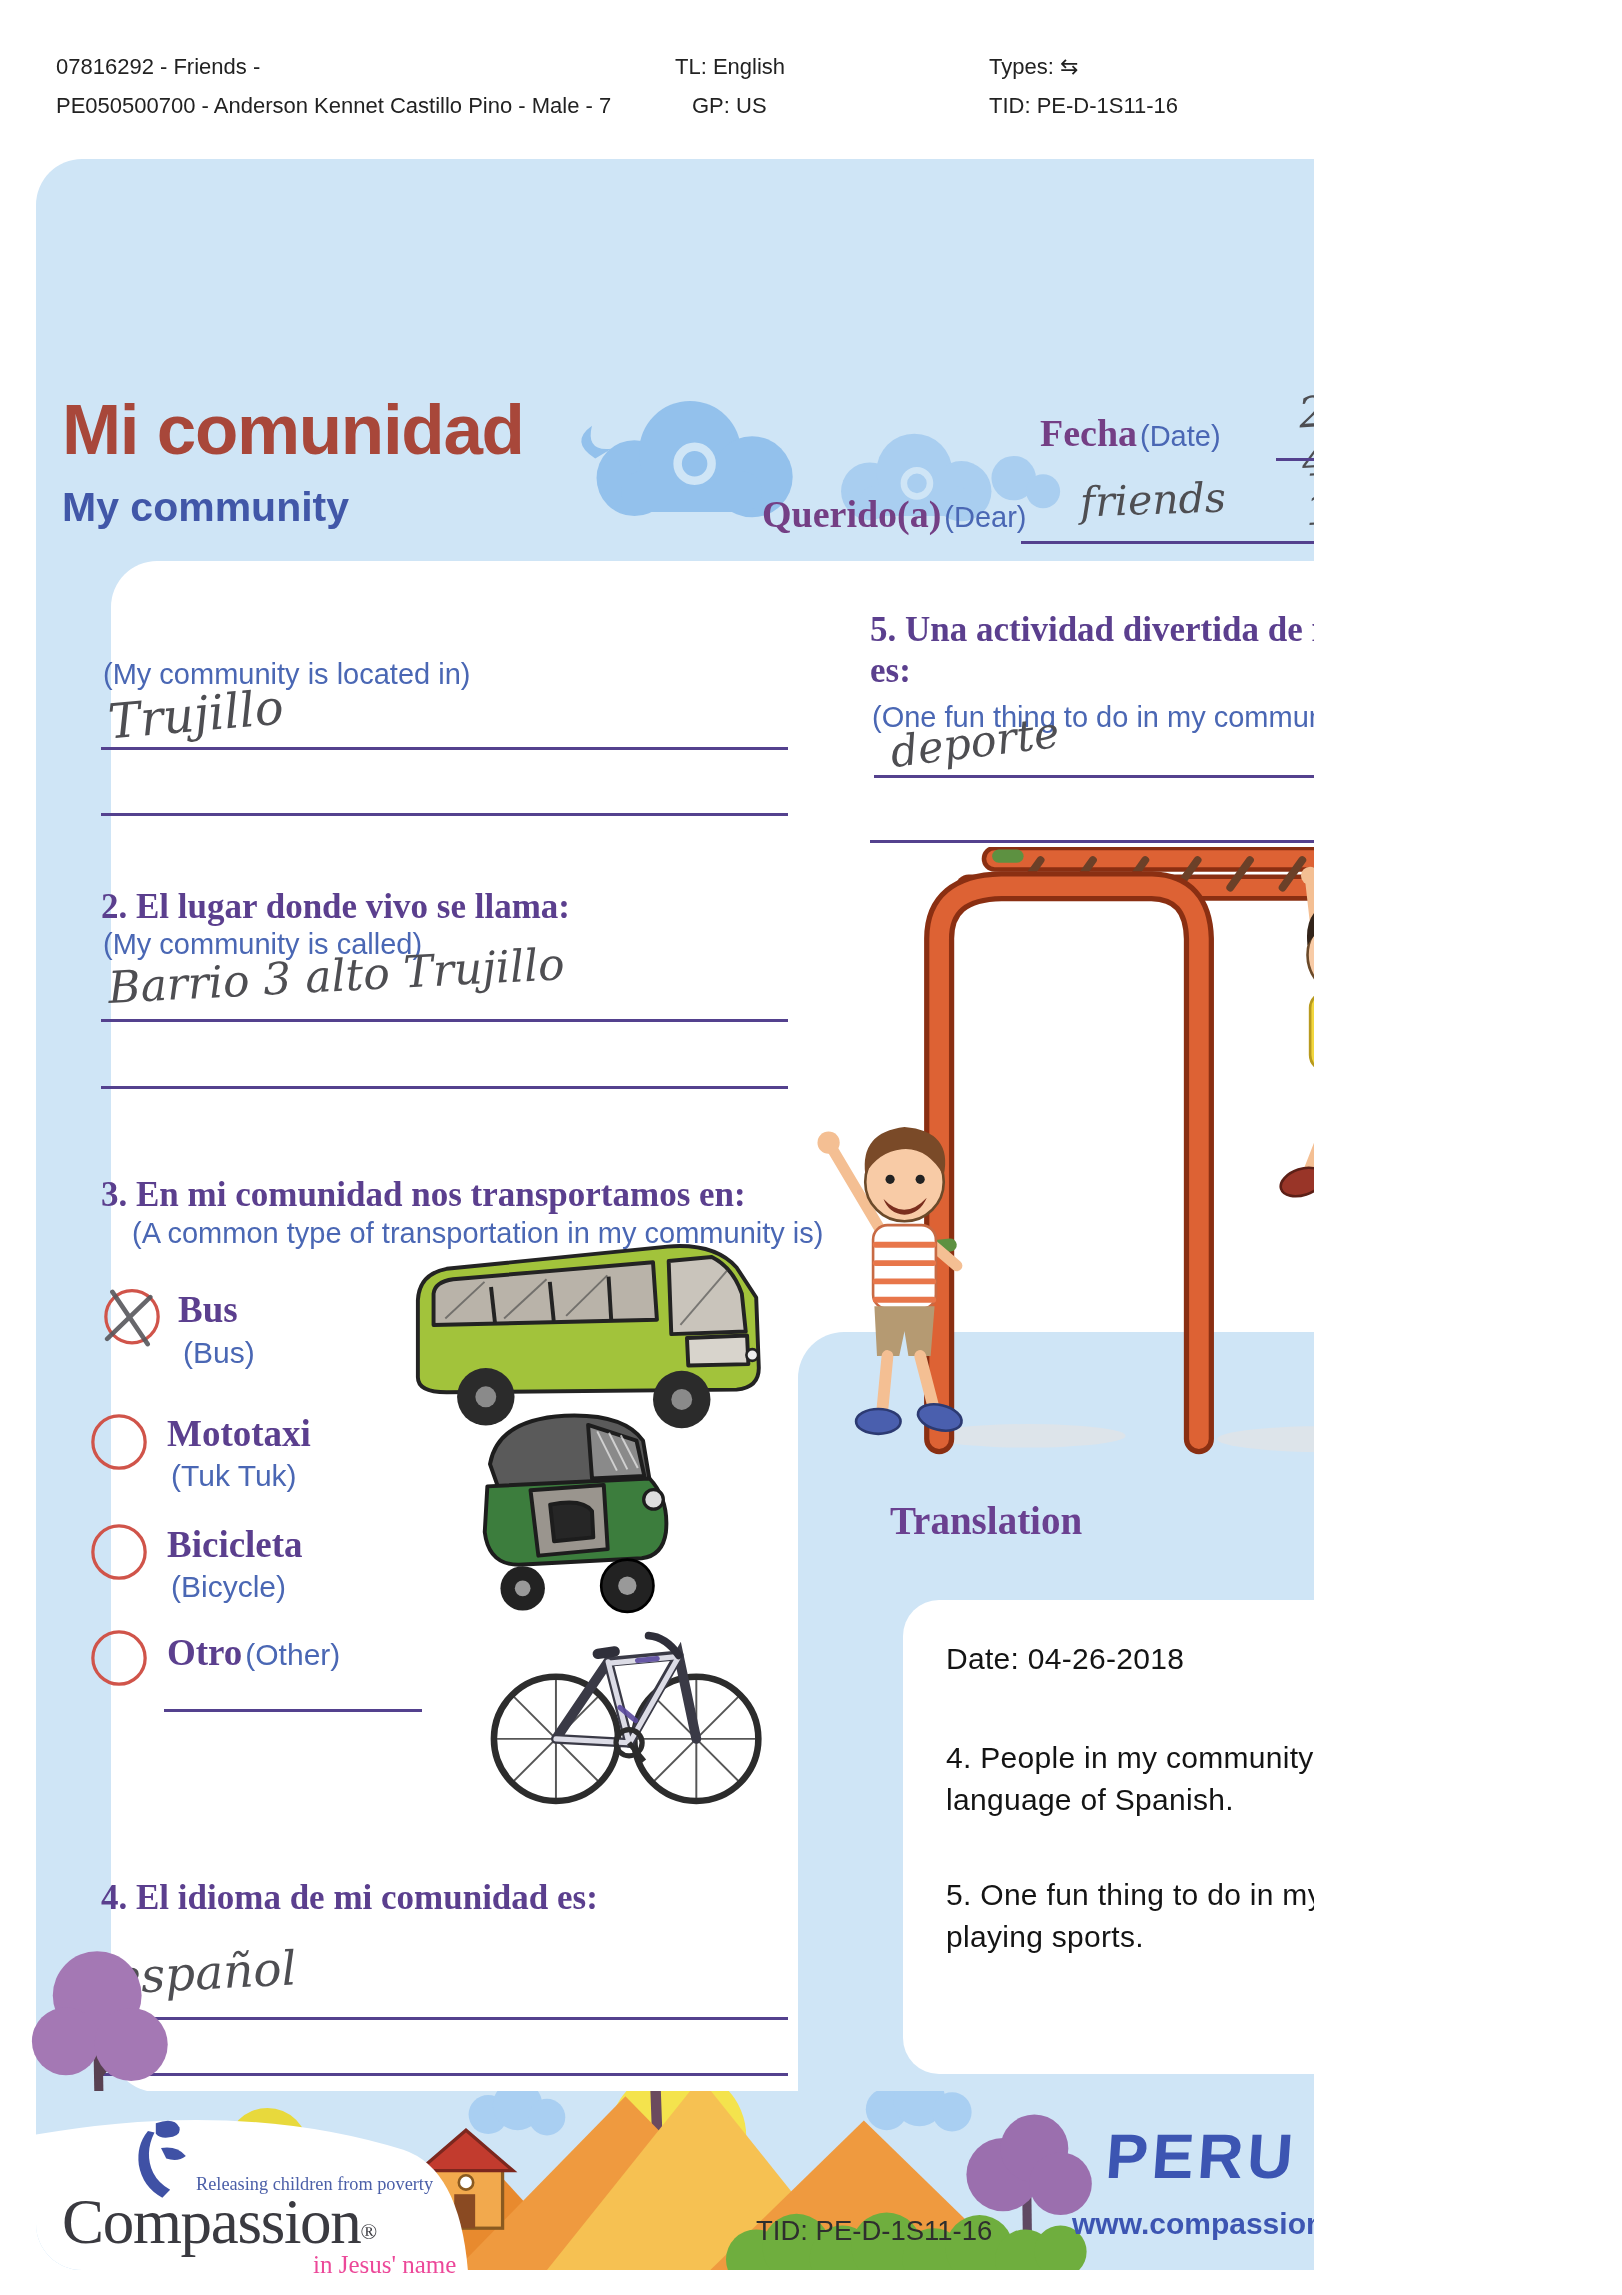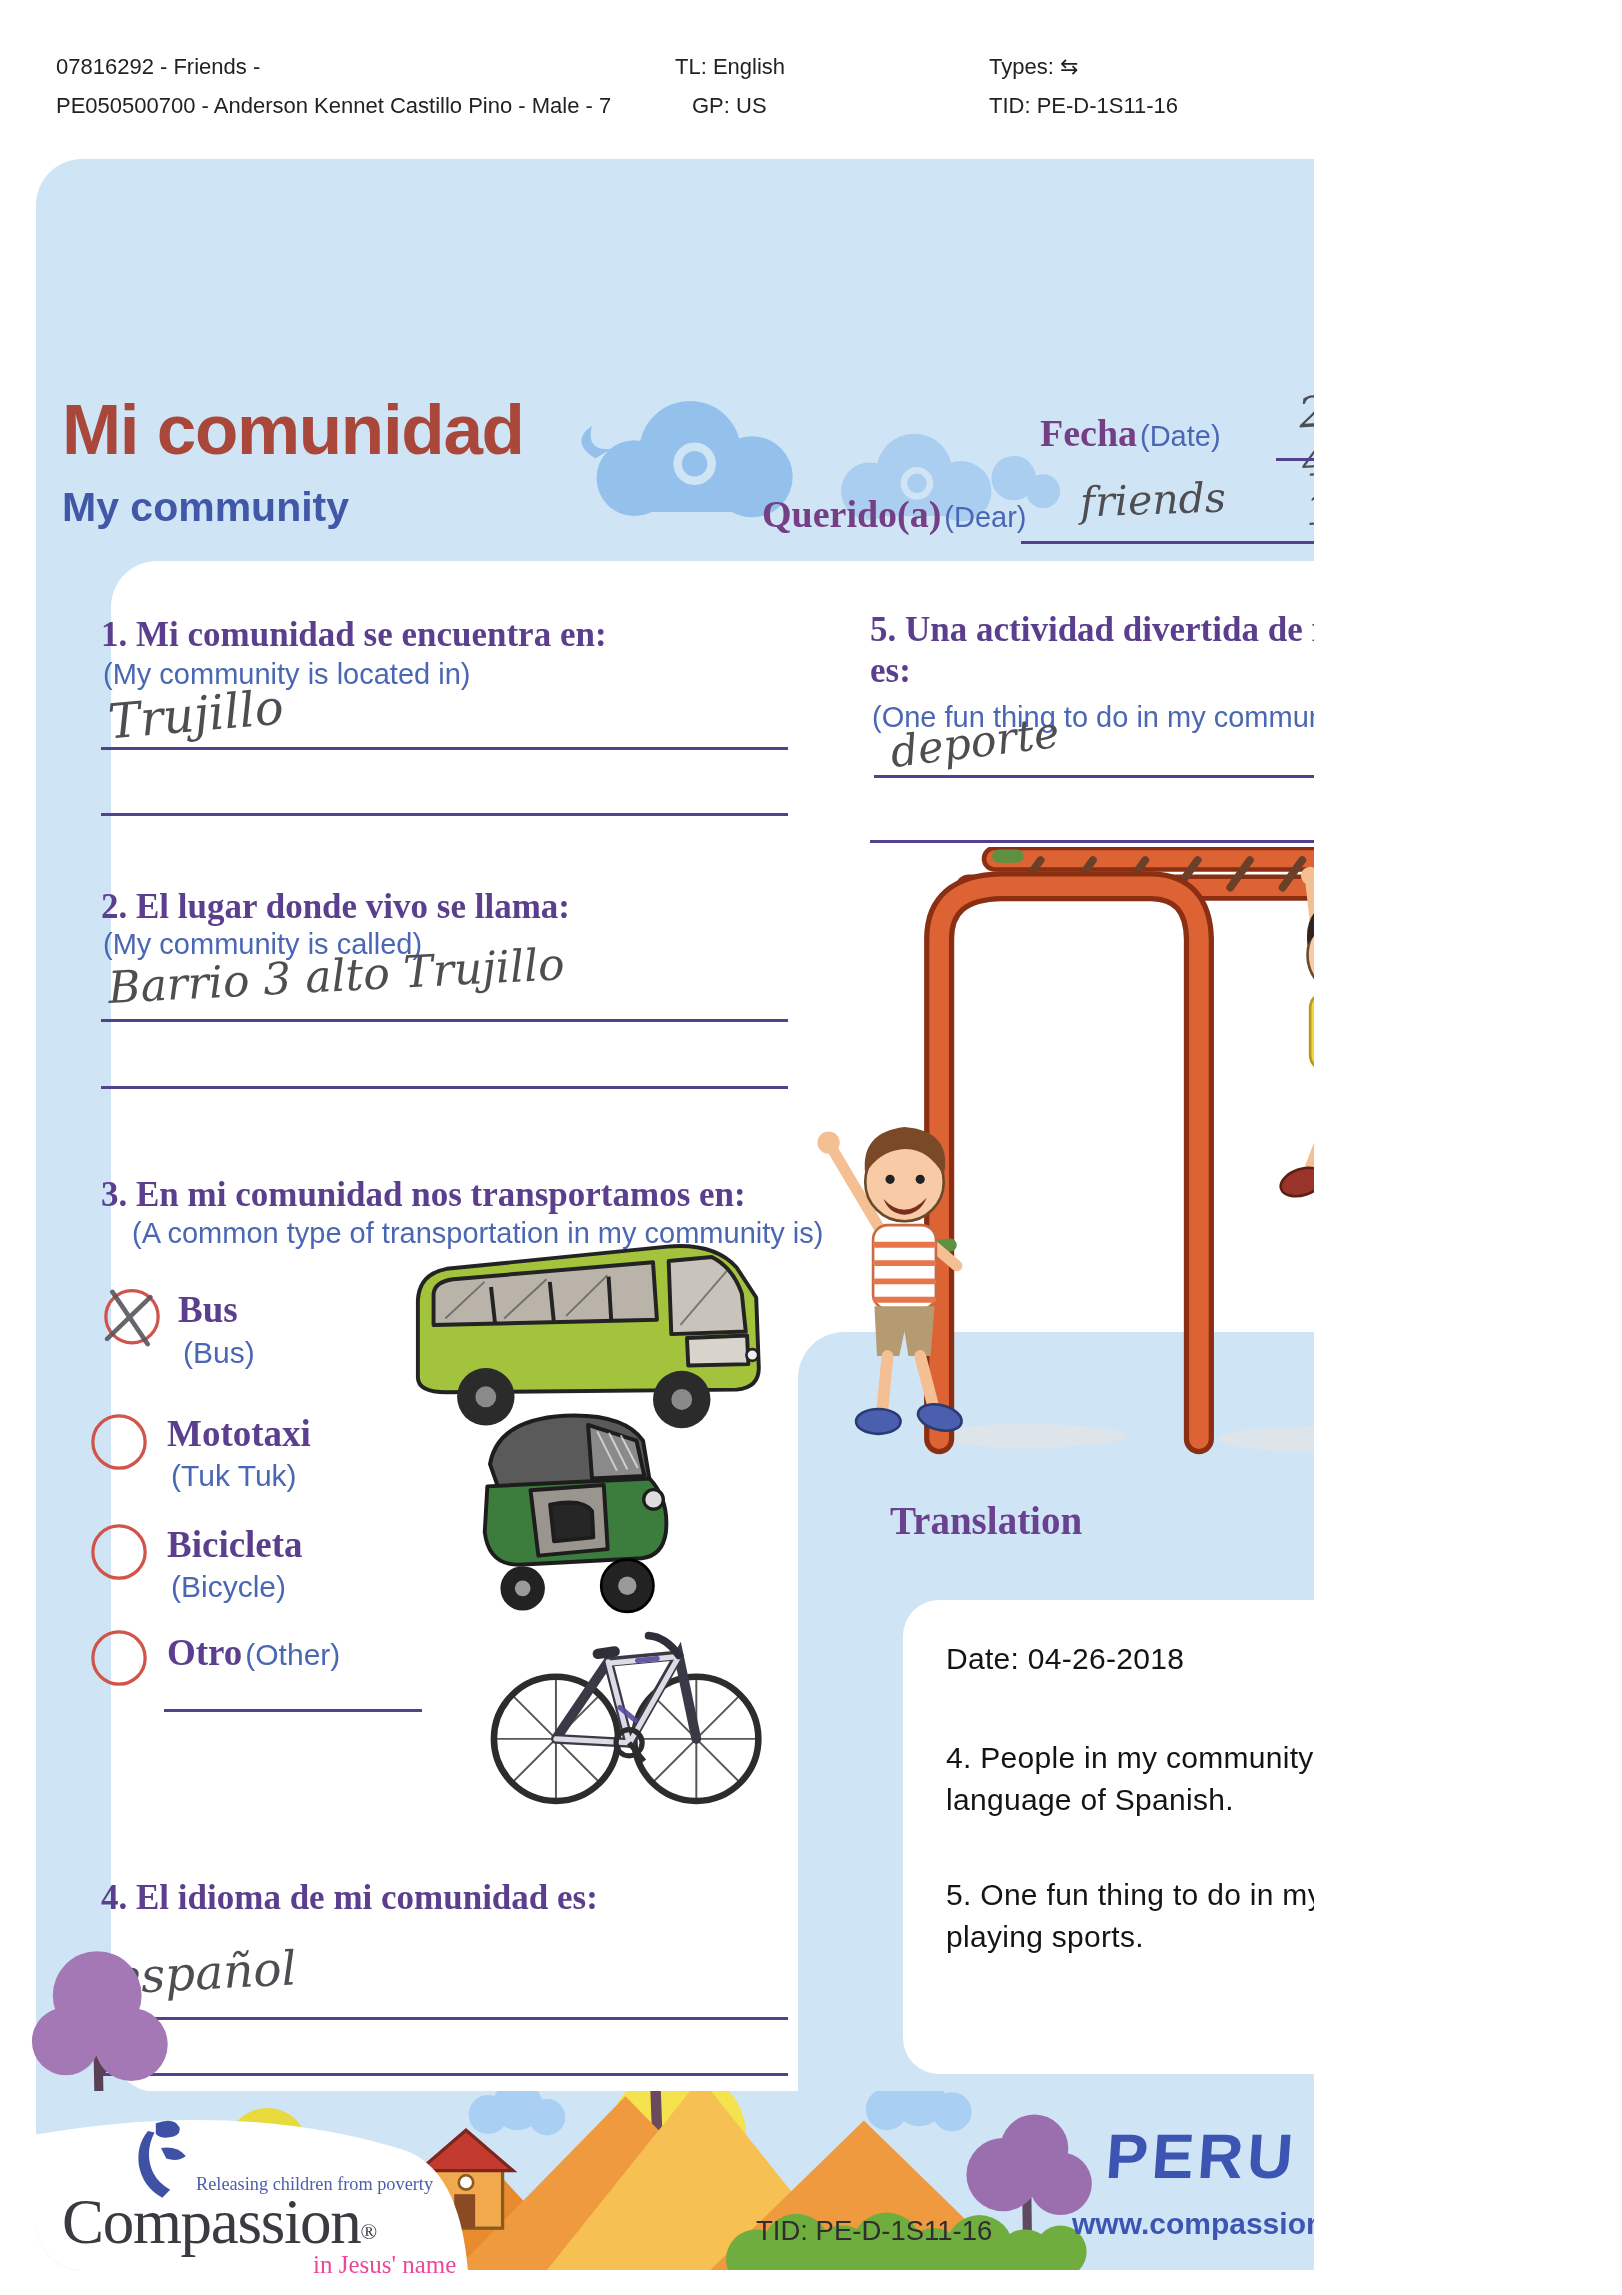--- a/index.html
+++ b/index.html
@@ -122,21 +122,20 @@
   <div class="abs" style="left:762px;top:492px;">
     <span class="plabel" style="font-size:38px;">Querido(a)</span>
     <span class="esub" style="font-size:29px;">(Dear)</span>
   </div>
   <div class="abs hand" style="left:1080px;top:476px;font-size:41px;transform:rotate(-2deg);">friends</div>
   <div class="uline" style="left:1021px;top:541px;width:550px;"></div>
 
   <div class="whitebox"></div>
   <div class="bluepanel"></div>
 
-  <div class="abs qhead" style="left:101px;top:615px;">1. Mi comunidad se encuentra en:</div>
   <div class="abs qsub" style="left:103px;top:658px;">(My community is located in)</div>
   <div class="abs hand" style="left:108px;top:686px;font-size:48px;transform:rotate(-5deg);">Trujillo</div>
   <div class="uline" style="left:101px;top:747px;width:687px;"></div>
   <div class="uline" style="left:101px;top:813px;width:687px;"></div>
 
   <div class="abs qhead" style="left:101px;top:887px;">2. El lugar donde vivo se llama:</div>
   <div class="abs qsub" style="left:103px;top:928px;">(My community is called)</div>
   <div class="abs hand" style="left:108px;top:950px;font-size:44px;transform:rotate(-3deg);white-space:nowrap;">Barrio 3 alto Trujillo</div>
   <div class="uline" style="left:101px;top:1019px;width:687px;"></div>
   <div class="uline" style="left:101px;top:1086px;width:687px;"></div>

